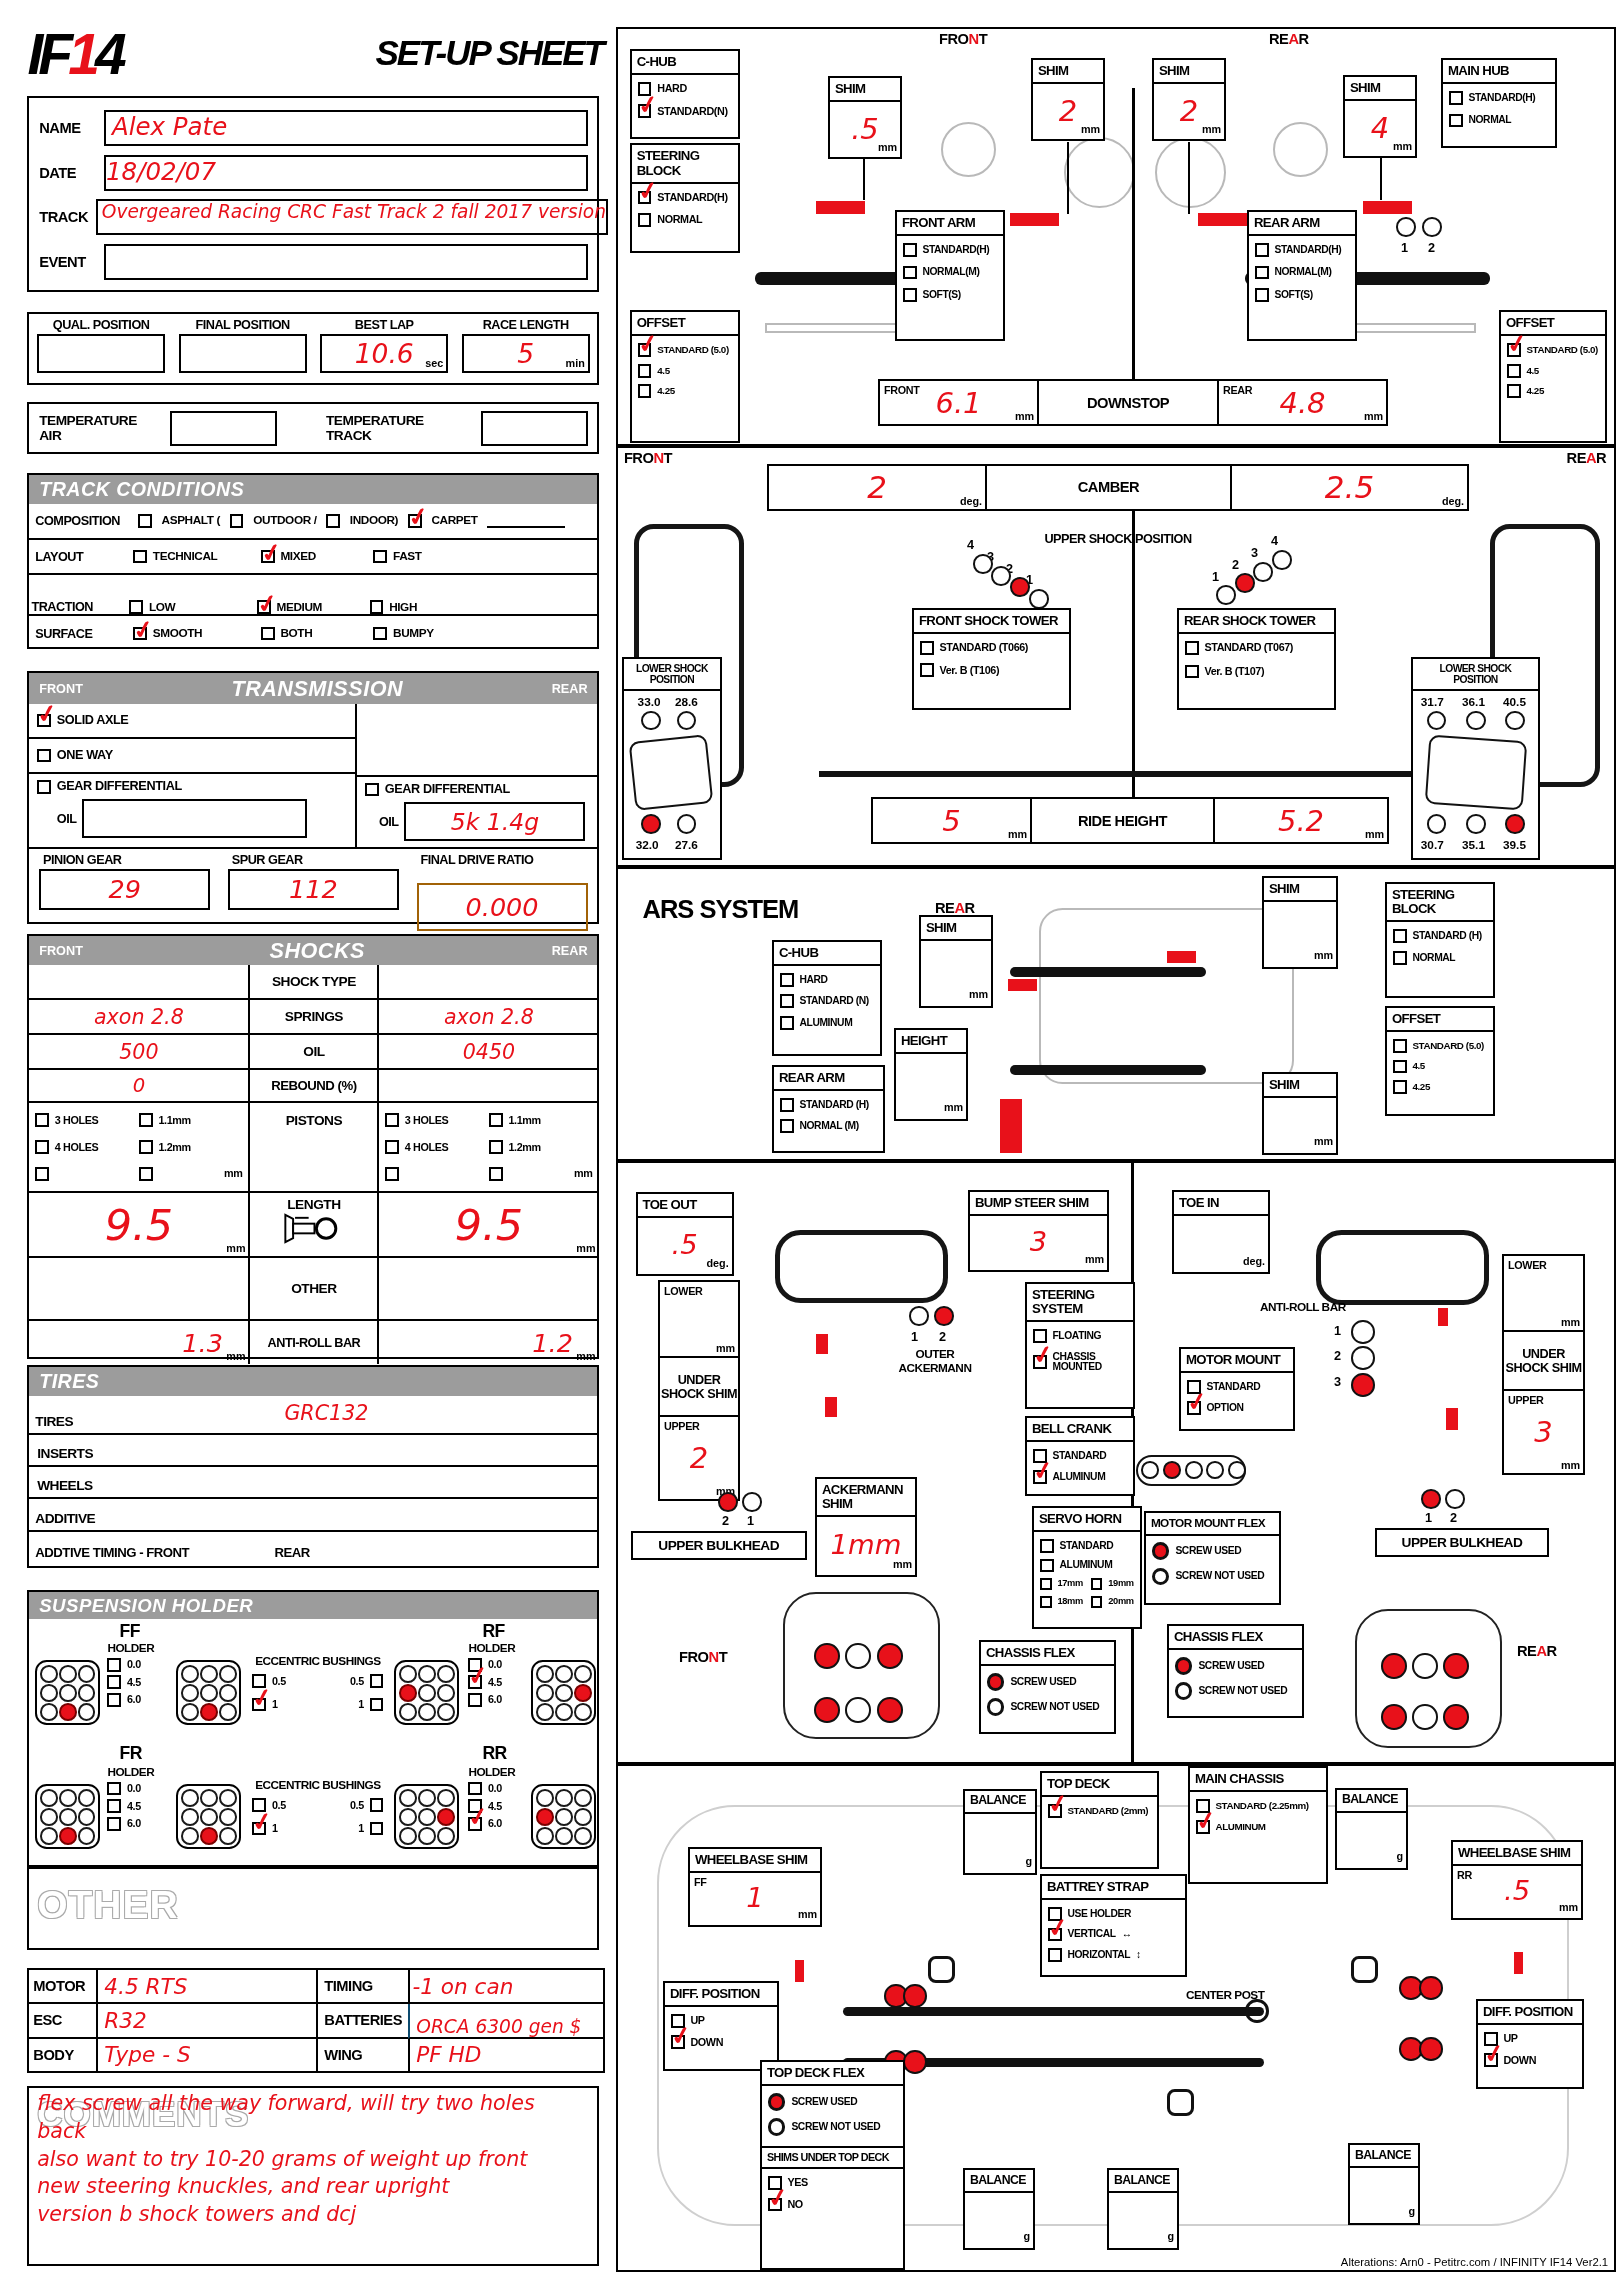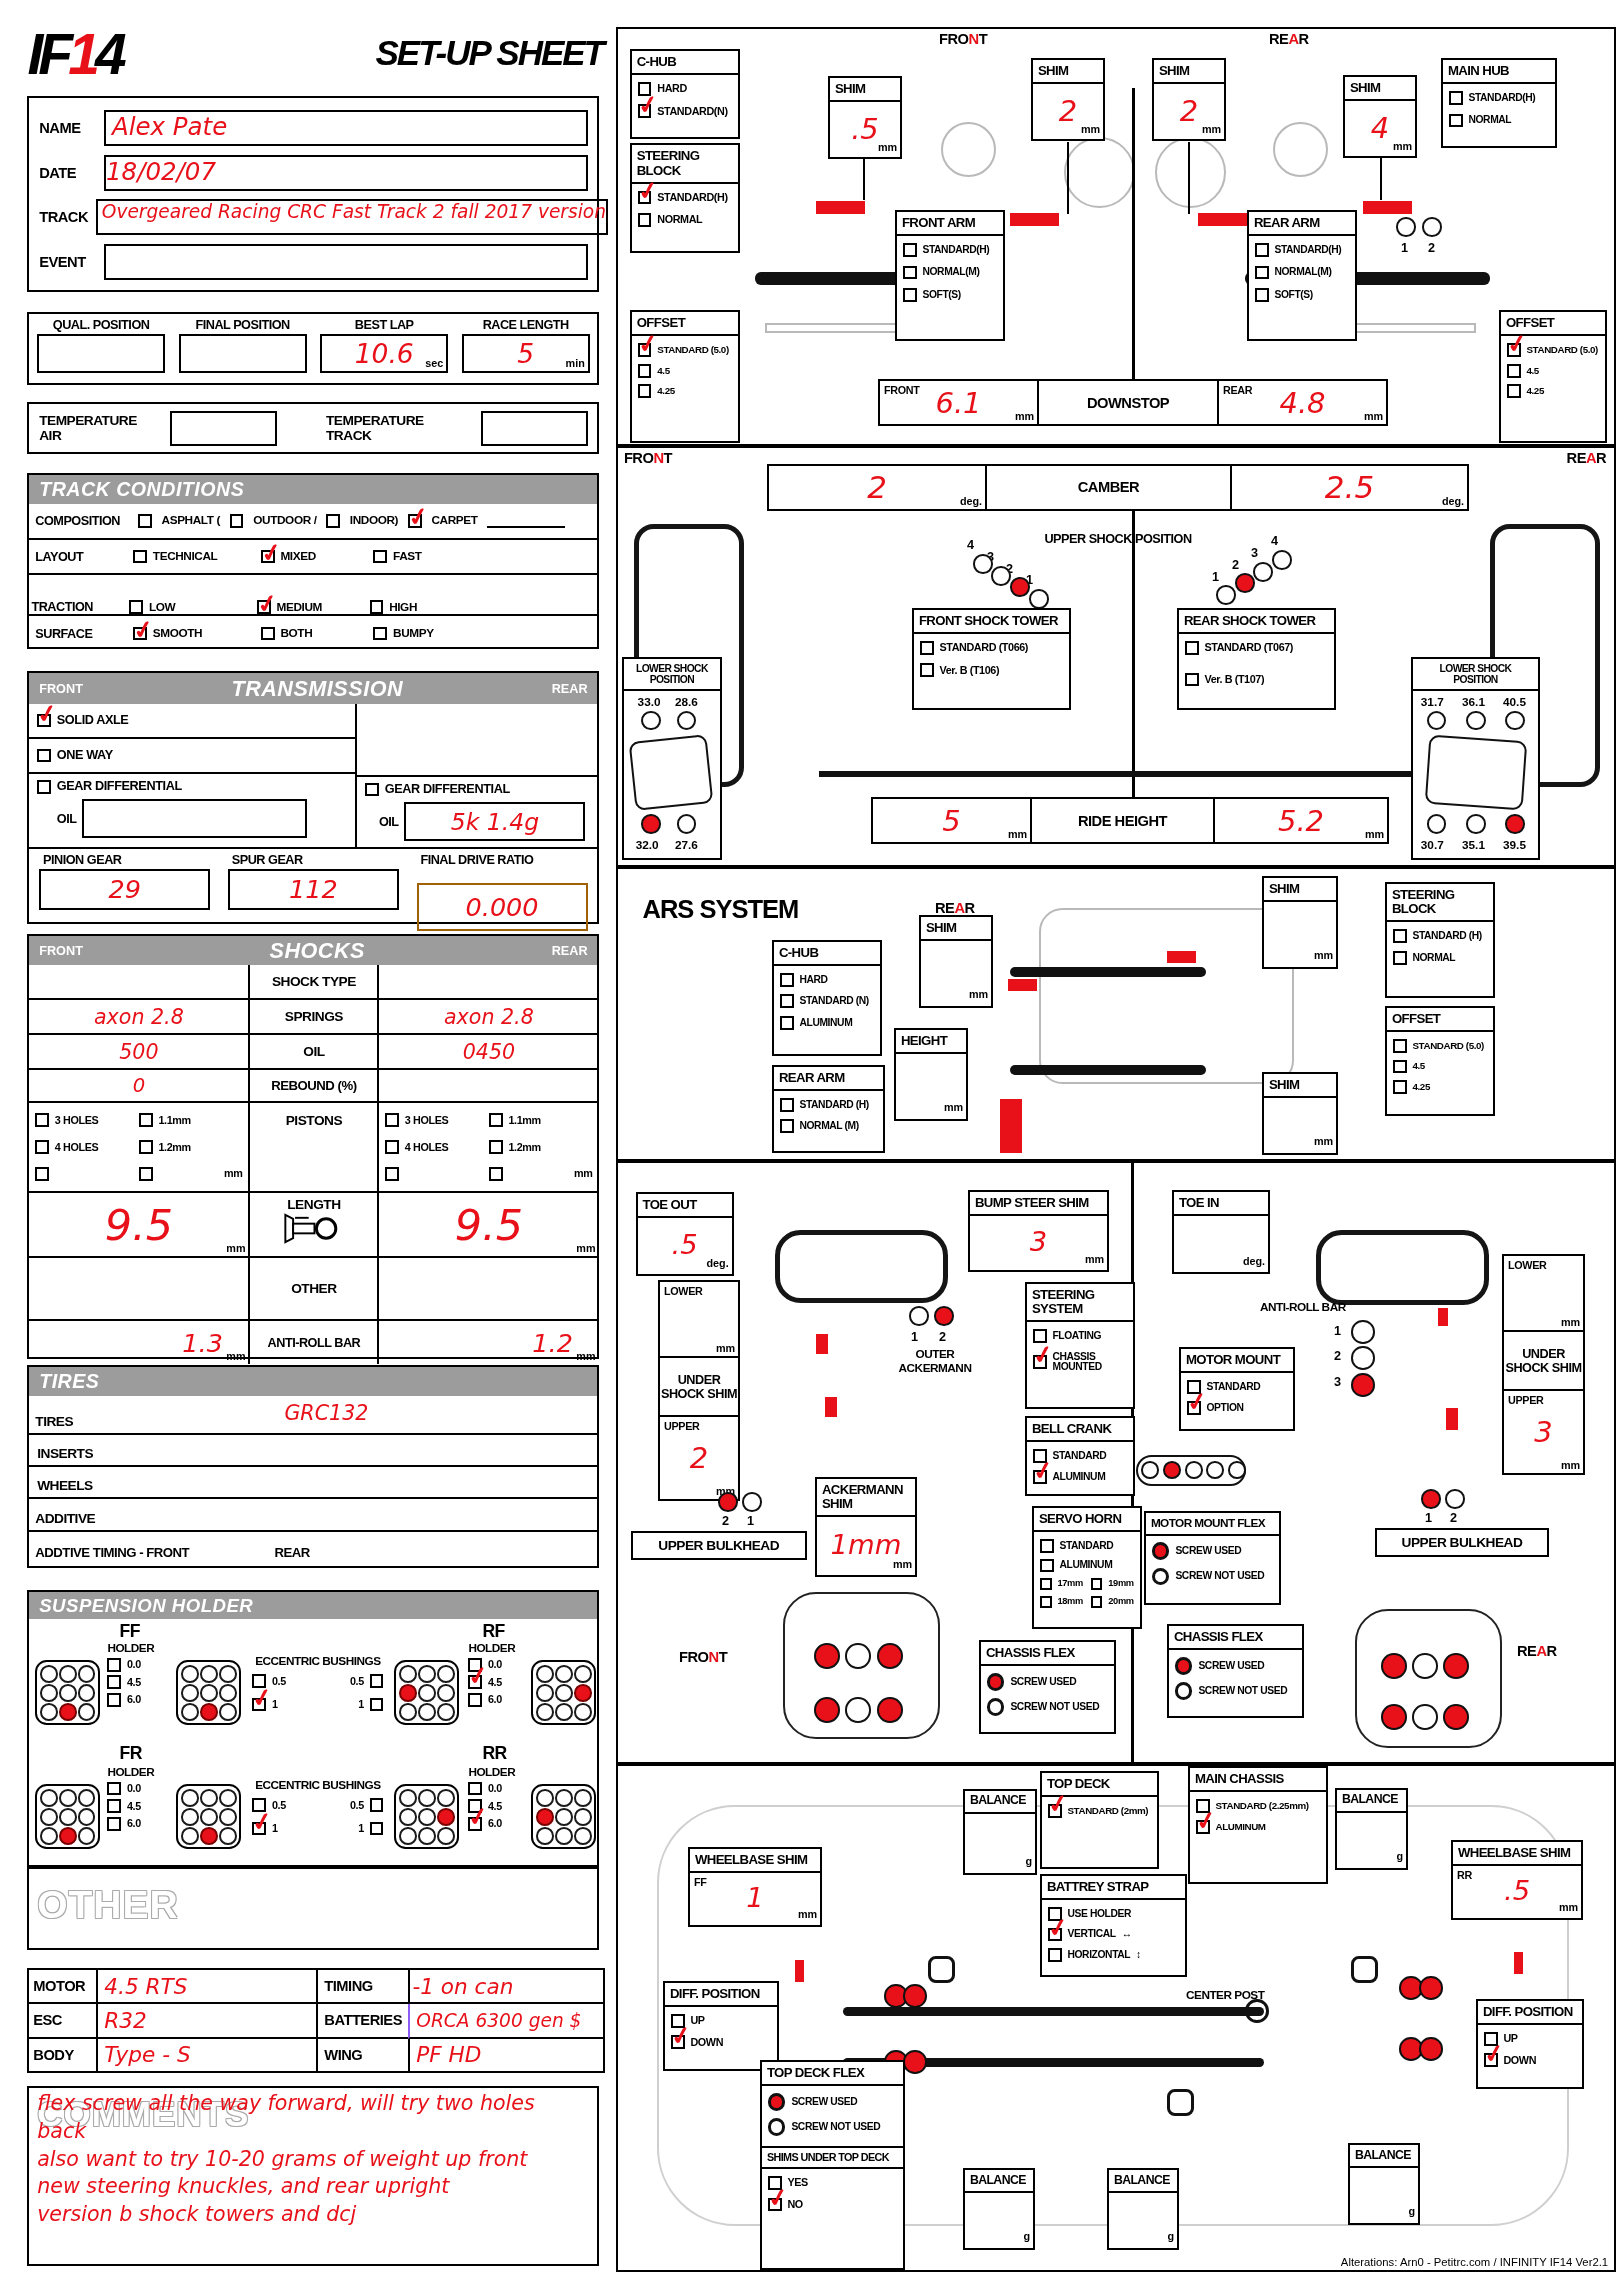--- a/index.html
+++ b/index.html
@@ -599,21 +599,21 @@
       </div>
     <div class="vc lbl" style="border-bottom:2px solid #000;font-size:14.7px;justify-content:flex-start;padding-left:5.9px">TIMING</div>
     <div style="border-bottom:2px solid #000;border-left:2px solid #000;display:flex;align-items:center">
         <span class="hw" style="font-size:21.6px;padding-left:2px">-1 on can</span>
       </div>
     <div class="vc lbl" style="border-bottom:2px solid #000;font-size:14.7px;justify-content:flex-start;padding-left:3.9px">ESC</div>
     <div style="border-bottom:2px solid #000;border-right:2px solid #000;border-left:2px solid #000;display:flex;align-items:center">
         <span class="hw" style="font-size:21.6px;padding-left:5.9px">R32</span>
       </div>
     <div class="vc lbl" style="border-bottom:2px solid #000;font-size:14.7px;justify-content:flex-start;padding-left:5.9px">BATTERIES</div>
-    <div style="border-bottom:2px solid #000;border-left:2px solid #8b5cf6;display:flex;align-items:center">
+    <div style="border-bottom:2px solid #000;border-left:2px solid #0c4a6e;display:flex;align-items:flex-end">
         <span class="hw" style="font-size:18.6px;padding-left:5.9px">ORCA 6300 gen $</span>
       </div>
     <div class="vc lbl" style="font-size:14.7px;justify-content:flex-start;padding-left:3.9px">BODY</div>
     <div style="border-right:2px solid #000;border-left:2px solid #000;display:flex;align-items:center">
         <span class="hw" style="font-size:21.6px;padding-left:5.9px">Type - S</span>
       </div>
     <div class="vc lbl" style="font-size:14.7px;justify-content:flex-start;padding-left:5.9px">WING</div>
     <div style="border-left:2px solid #000;display:flex;align-items:center">
         <span class="hw" style="font-size:21.6px;padding-left:5.9px">PF HD</span>
       </div>
@@ -871,21 +871,21 @@
             <span>STANDARD (T066)</span>
           </div>
         <div class="cbrow" style="font-size:10.8px">
             <span class="cb"></span>
             <span>Ver. B (T106)</span>
           </div>
       </div>
     </div>
     <div class="co" style="left:559px;top:160px;width:159px;height:102px">
       <div class="ct">REAR SHOCK TOWER</div>
-      <div class="bd" style="gap:18px">
+      <div class="bd" style="gap:10px">
         <div class="cbrow" style="font-size:10.8px">
             <span class="cb"></span>
             <span>STANDARD (T067)</span>
           </div>
         <div class="cbrow" style="font-size:10.8px">
             <span class="cb"></span>
             <span>Ver. B (T107)</span>
           </div>
       </div>
     </div>

